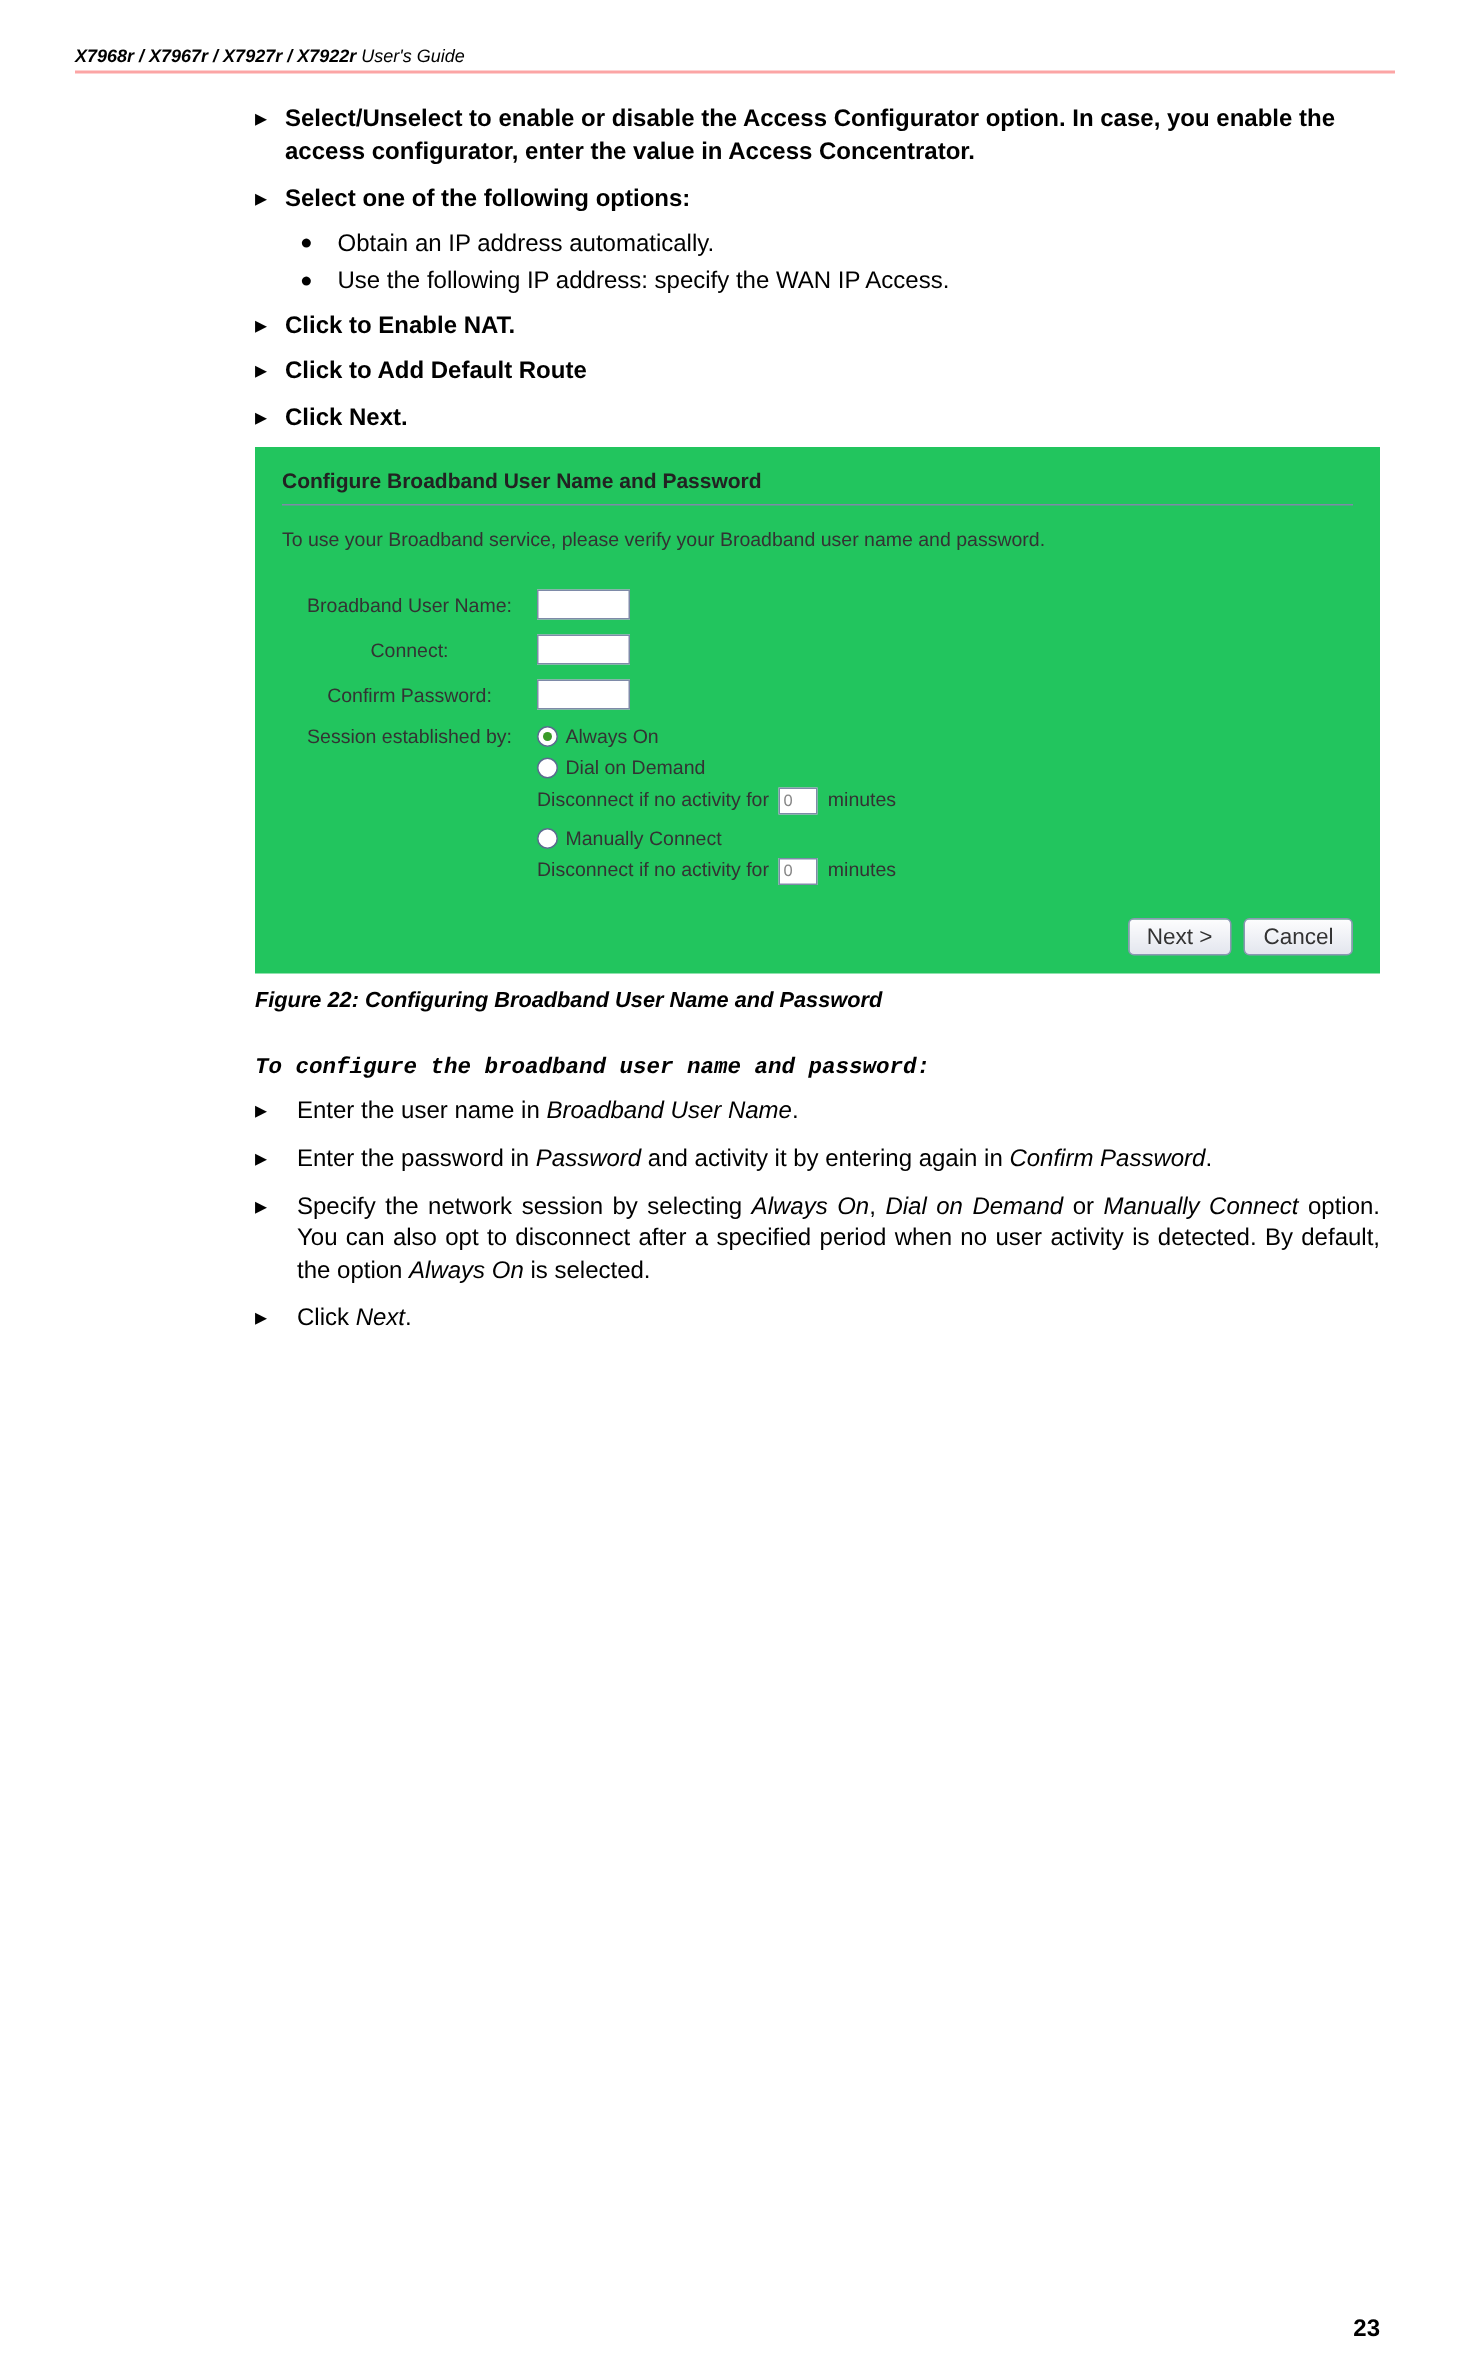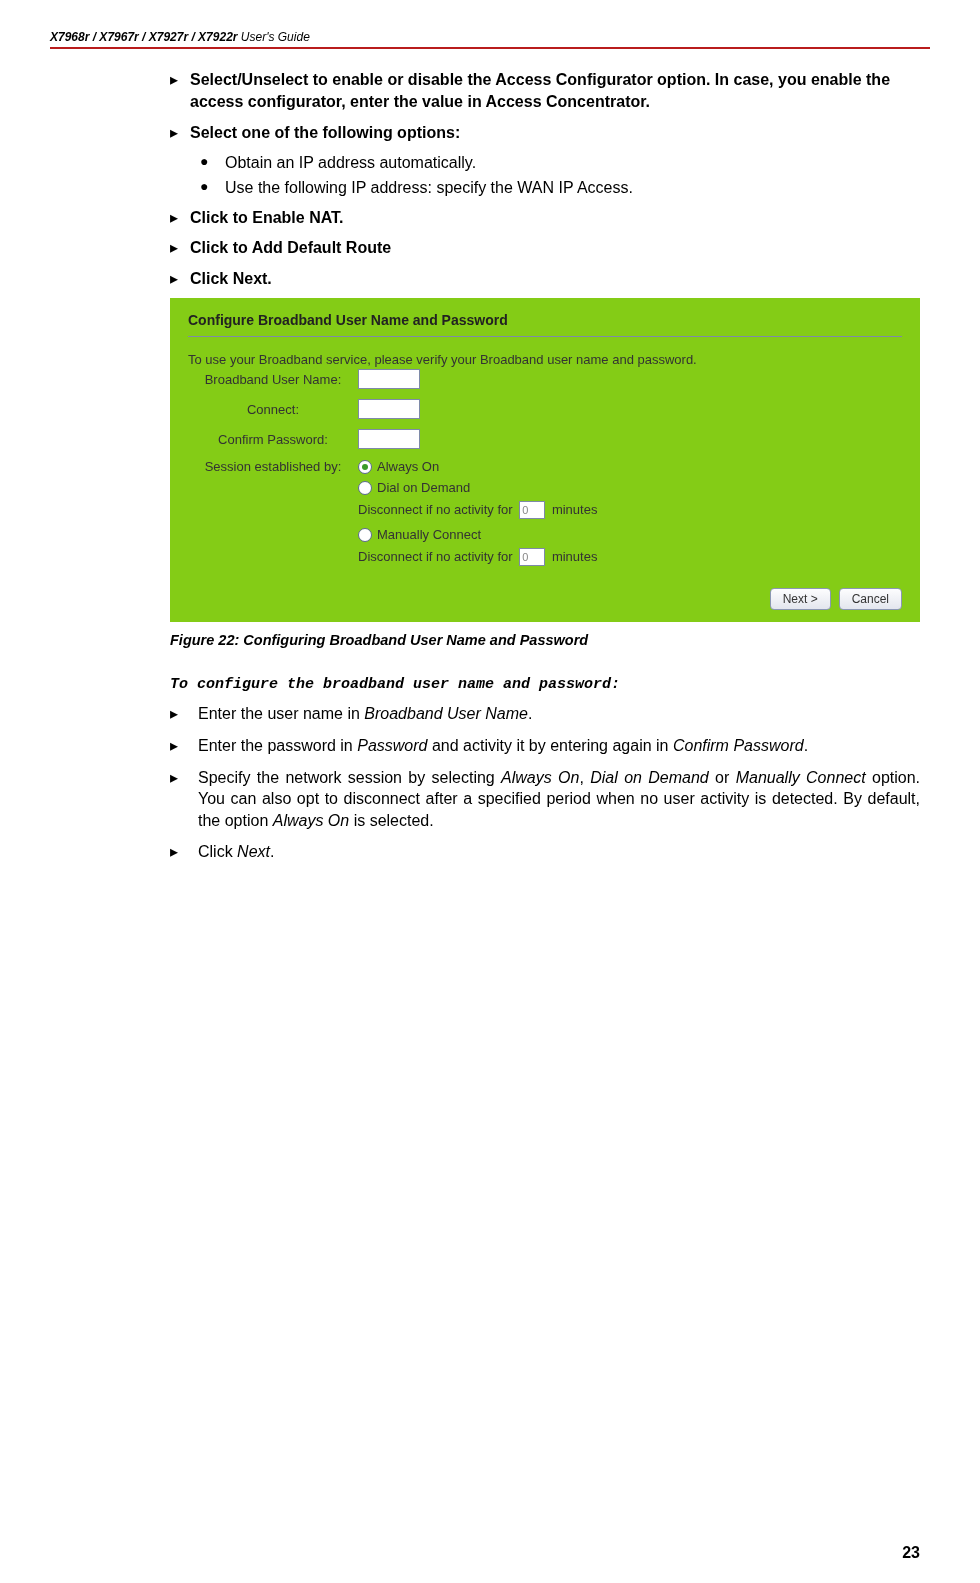--- a/index.html
+++ b/index.html
@@ -9,21 +9,21 @@
     background: #fff;
     width: 980px;
   }
   .page {
     padding: 30px 50px 30px 50px;
     position: relative;
     min-height: 1520px;
   }
   .header-title {
     font-size: 12px;
-    border-bottom: 2px solid #b91c1c;
+    border-bottom: 2px solid #fca5a5;
     padding-bottom: 3px;
     margin-bottom: 20px;
   }
   .header-title .bold { font-weight: bold; font-style: italic;}
   .header-title .rest { font-style: italic; }
   .content {
     margin-left: 120px;
     margin-right: 10px;
   }
   .bullet-item {
@@ -57,39 +57,39 @@
     font-size: 14px;
   }
   .section-heading {
     font-weight: bold;
     font-size: 17px;
     margin-top: 25px;
     margin-bottom: 25px;
   }
   
   .screenshot {
-    background: #84cc16;
+    background: #22c55e;
     padding: 14px 18px 12px 18px;
     margin: 0 0 10px 0;
     font-family: Tahoma, Verdana, sans-serif;
     font-size: 13px;
     color: #2a2a2a;
   }
   .ss-title {
     font-weight: bold;
     font-size: 14px;
     color: #222;
     margin-bottom: 8px;
   }
   .ss-hr {
     border: none;
     border-top: 1px solid #7e8aa8;
     margin: 0 0 14px 0;
   }
-  .ss-intro { margin-bottom: 0; line-height: 1.4; color:#333;}
+  .ss-intro { margin-bottom: 24px; line-height: 1.4; color:#333;}
   .ss-row {
     display: flex;
     align-items: center;
     margin-bottom: 10px;
   }
   .ss-label {
     width: 170px;
     flex-shrink: 0;
     color:#333;
     text-align:center;
@@ -145,21 +145,21 @@
     display: flex;
     justify-content: flex-end;
     gap: 8px;
     margin-top: 14px;
   }
   .ss-btn {
     border: 1px solid #8b97b3;
     background: linear-gradient(#fdfdfe,#e3e6ee);
     border-radius: 4px;
     padding: 3px 12px;
-    font-size: 12px;
+    font-size: 15px;
     color:#333;
   }
   .figure-caption {
     font-style: italic;
     font-weight: bold;
     font-size: 14.5px;
     margin-top: 6px;
     margin-bottom: 28px;
   }
   .proc-heading {

